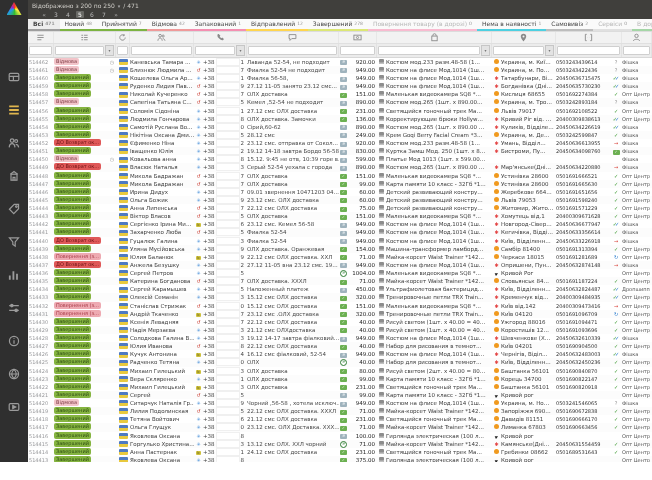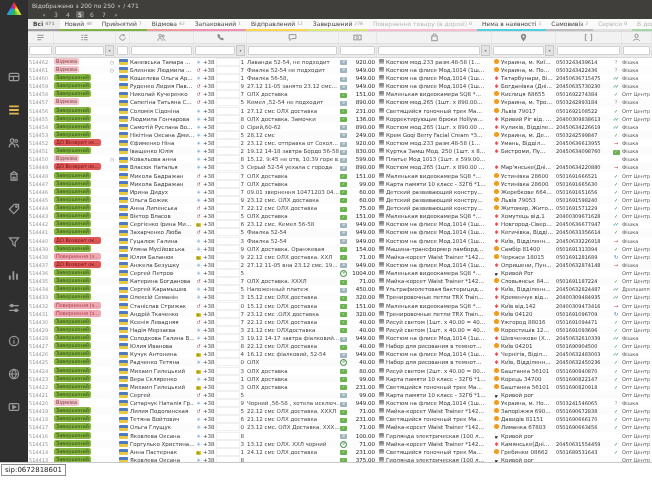--- a/index.html
+++ b/index.html
@@ -1480,16 +1480,13 @@
             <span class="c prod">Гирлянда электрическая (100 л…</span>
             <span class="c li"><i class="sv kr">▶</i></span>
             <span class="c loc">Кривой рог</span>
             <span class="c ttn"></span>
             <span class="c chk"></span>
             <span class="c shop">Опт Центр</span>
           </div>
         </div>
     </div>
   </div>
-  <div class="statusbar">
-    <span class="sip">sip:0672818601</span>
-  </div>
 </div>
 
 </body></html>

